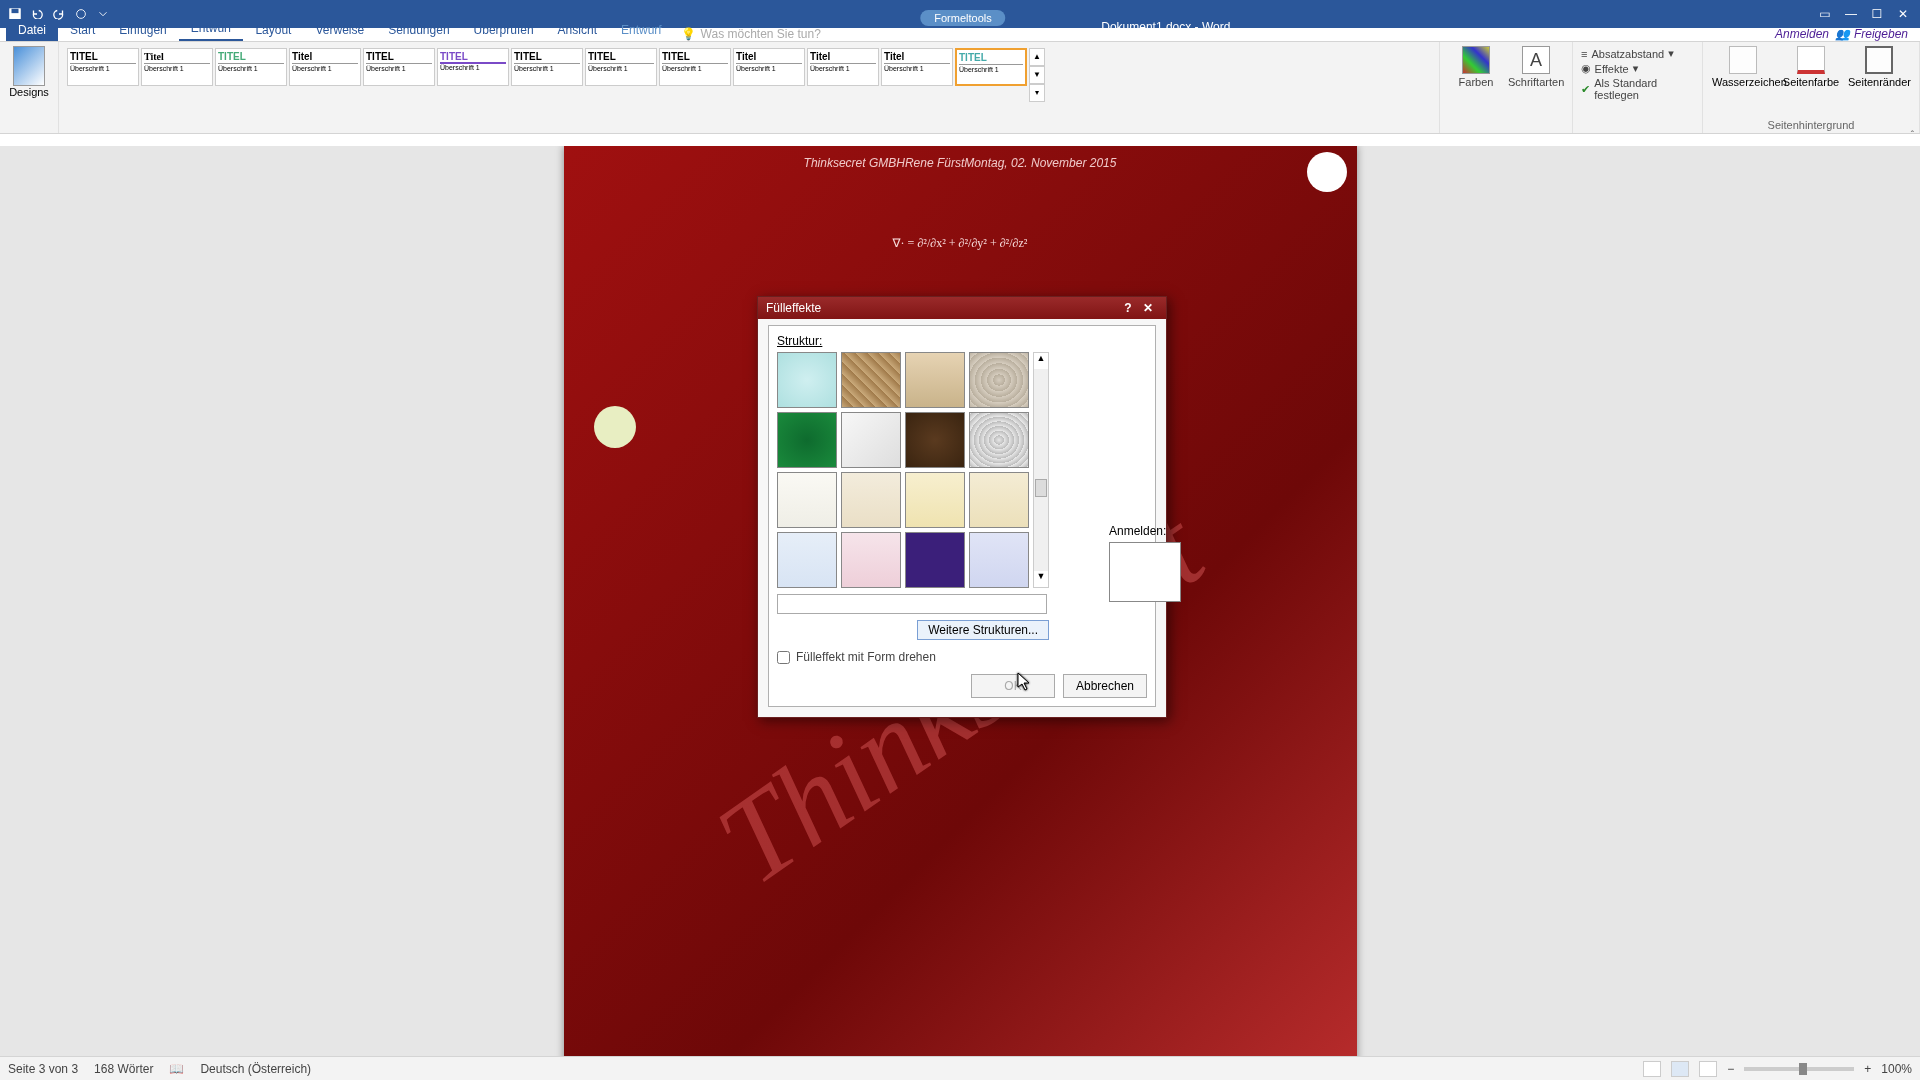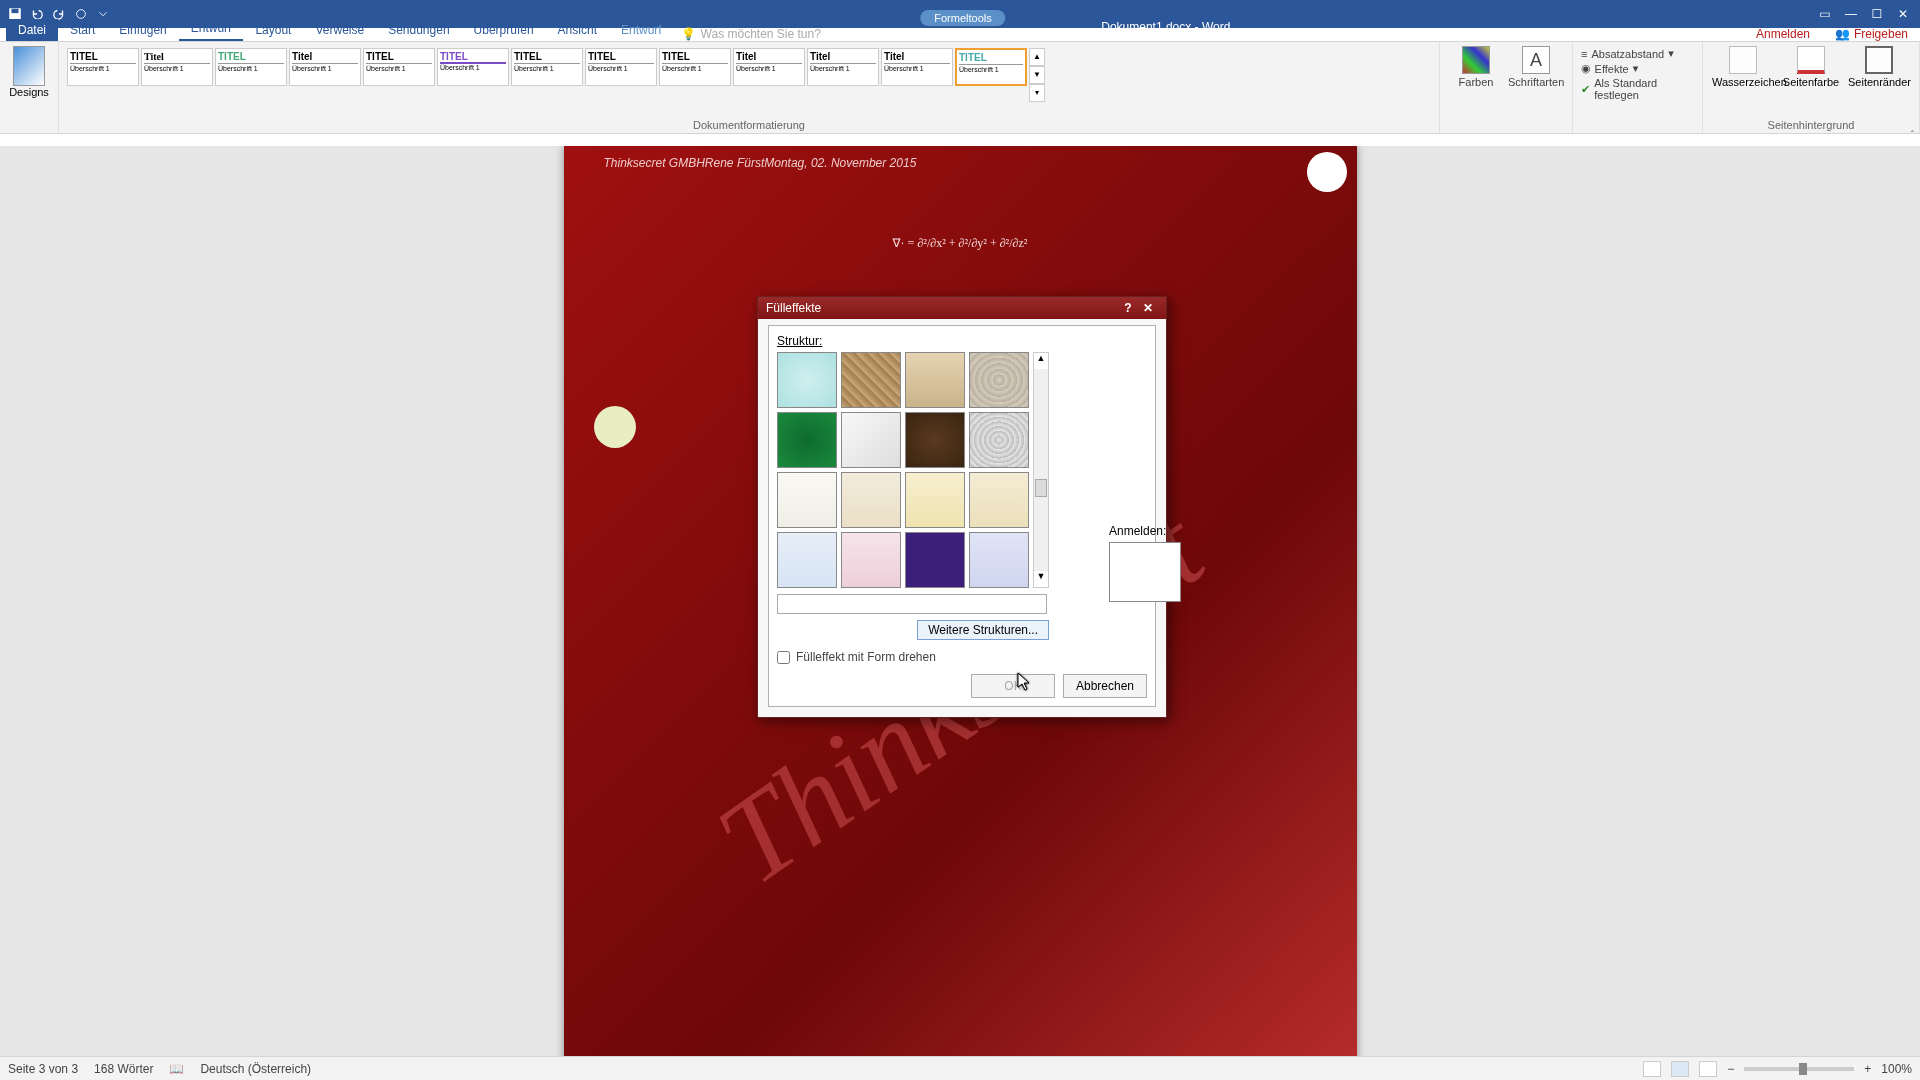--- a/index.html
+++ b/index.html
@@ -14,21 +14,21 @@
 .doc-title { position:absolute; left:62%; top:6px; transform:translateX(-50%);text-decoration:underline; }
 .winbtns { display:flex; gap:12px; padding:0 10px; }
 .winbtns span { width:14px; text-align:center; }
 
 
 .ribbon-tabs { height: 14px; background:#fff; border-bottom:1px solid #d4d4d4; display:flex; align-items:flex-end; padding-left:6px; font-size:12px; color:#2b579a; }
 .ribbon-tabs .tab { padding:4px 12px; cursor:default; }
 .ribbon-tabs .tab.file { background:#2b579a; color:#fff; }
 .ribbon-tabs .tab.active { color:#2b579a; border-bottom:2px solid #2b579a; }
 .ribbon-tabs .search { margin-left:8px; color:#aaa; display:flex; align-items:center; gap:4px;}
-.ribbon-tabs .right { margin-left:auto; display:flex; gap:25px; padding-right:12px; color:#b91c1c;}
+.ribbon-tabs .right { margin-left:auto; display:flex; gap:6px; padding-right:12px; color:#4c1d95;font-style:italic;}
 .ribbon-tabs .right span { display:flex; align-items:center; gap:4px;}
 
 
 .ribbon { height: 92px; background:#f3f3f3; border-bottom:1px solid #d4d4d4; display:flex; }
 .ribbon-group { border-right:1px solid #e1e1e1; padding:4px 8px 2px 8px; display:flex; flex-direction:column; }
 .ribbon-group .label { text-align:center; font-size:11px; color:#666; margin-top:auto; padding-top:2px;}
 .designs-btn { width:42px; text-align:center; }
 .designs-btn .bigicon { width:32px; height:40px; margin:0 auto; background:linear-gradient(135deg,#4a90d9,#fff); border:1px solid #999;}
 .themes-gallery { flex:1; display:flex; gap:2px; align-items:flex-start; padding-top:2px; overflow:hidden;}
 .theme-thumb { width:72px; height:38px; background:#fff; border:1px solid #ccc; font-size:7px; padding:2px; overflow:hidden; position:relative;}
@@ -41,21 +41,21 @@
 .small-btn .smicon { width:28px; height:28px; border:1px solid #999; margin:0 auto 2px; background:#fff;}
 .para-group { width:130px; font-size:11px; color:#444;}
 .para-group .row { display:flex; align-items:center; gap:4px; padding:1px 0;}
 .pagebg-group { width:200px; display:flex; gap:6px; justify-content:center;}
 .pagebg-group .pb { text-align:center; font-size:11px; width:62px;}
 .pagebg-group .pb .pbicon{width:28px;height:28px;border:1px solid #bbb;margin:0 auto 2px;background:#fdfdfd;}
 
 
 .docarea { position:absolute; top:146px; left:0; right:0; bottom:24px; background:#e6e6e6; display:flex; justify-content:center; overflow:hidden;}
 .page { width:793px; height:1000px; background:linear-gradient(135deg,#a01010,#6e0808 60%,#c03030); position:relative; box-shadow:0 0 8px rgba(0,0,0,0.4);}
-.page .hdr { position:absolute; top:10px; left:0; right:0; display:flex; justify-content:flex-start; padding:0 40px; color:#f0caca; font-size:12px; font-style:italic;}
+.page .hdr { position:absolute; top:10px; left:0; right:0; display:flex; justify-content:center; padding:0 40px; color:#f0caca; font-size:12px; font-style:italic;}
 .page .bunny { position:absolute; top:6px; right:10px; width:40px; height:40px; background:#fff; border-radius:50%;}
 .page .circle { position:absolute; top:260px; left:30px; width:42px; height:42px; border-radius:50%; background:#e8eec2;}
 .page .watermark { position:absolute; left:50%; top:55%; transform:translate(-50%,-50%) rotate(-35deg); font-size:120px; color:rgba(255,120,120,0.35); font-style:italic; font-family:"Brush Script MT",cursive;}
 .page .formula { position:absolute; top:90px; left:50%; transform:translateX(-50%); color:#f8dede; font-size:12px; font-family:"Cambria Math",serif;}
 
 
 .modal { position:absolute; left:757px; top:296px; width:410px; background:#fff; border:1px solid #6b2020; box-shadow:3px 3px 12px rgba(0,0,0,0.5); z-index:100;}
 .modal-title { background:linear-gradient(#9a2a2a,#801414); color:#fff; padding:4px 8px; font-size:12px; display:flex; align-items:center;}
 .modal-title .flex {flex:1;}
 .modal-title .mbtn { width:20px; text-align:center; font-weight:bold; cursor:default;}
@@ -258,21 +258,20 @@
           <div class="tt-title" style="color:#4aa;">TITEL</div>
           <div class="tt-line"></div>
           <div>Überschrift 1</div>
         </div>
       <div class="gallery-arrows">
         <div>▲</div>
         <div>▼</div>
         <div>▾</div>
       </div>
     </div>
-    <div class="label">Dokumentformatierung</div>
   </div>
   <div class="ribbon-group" style="flex-direction:row;gap:4px;">
     <div class="small-btn">
         <div class="smicon" style="background:linear-gradient(45deg,#c33,#3c3,#33c,#cc3);"></div>
         <div>Farben</div>
       </div>
     <div class="small-btn">
         <div class="smicon" style="font-size:18px;line-height:26px;">A</div>
         <div>Schriftarten</div>
       </div>

